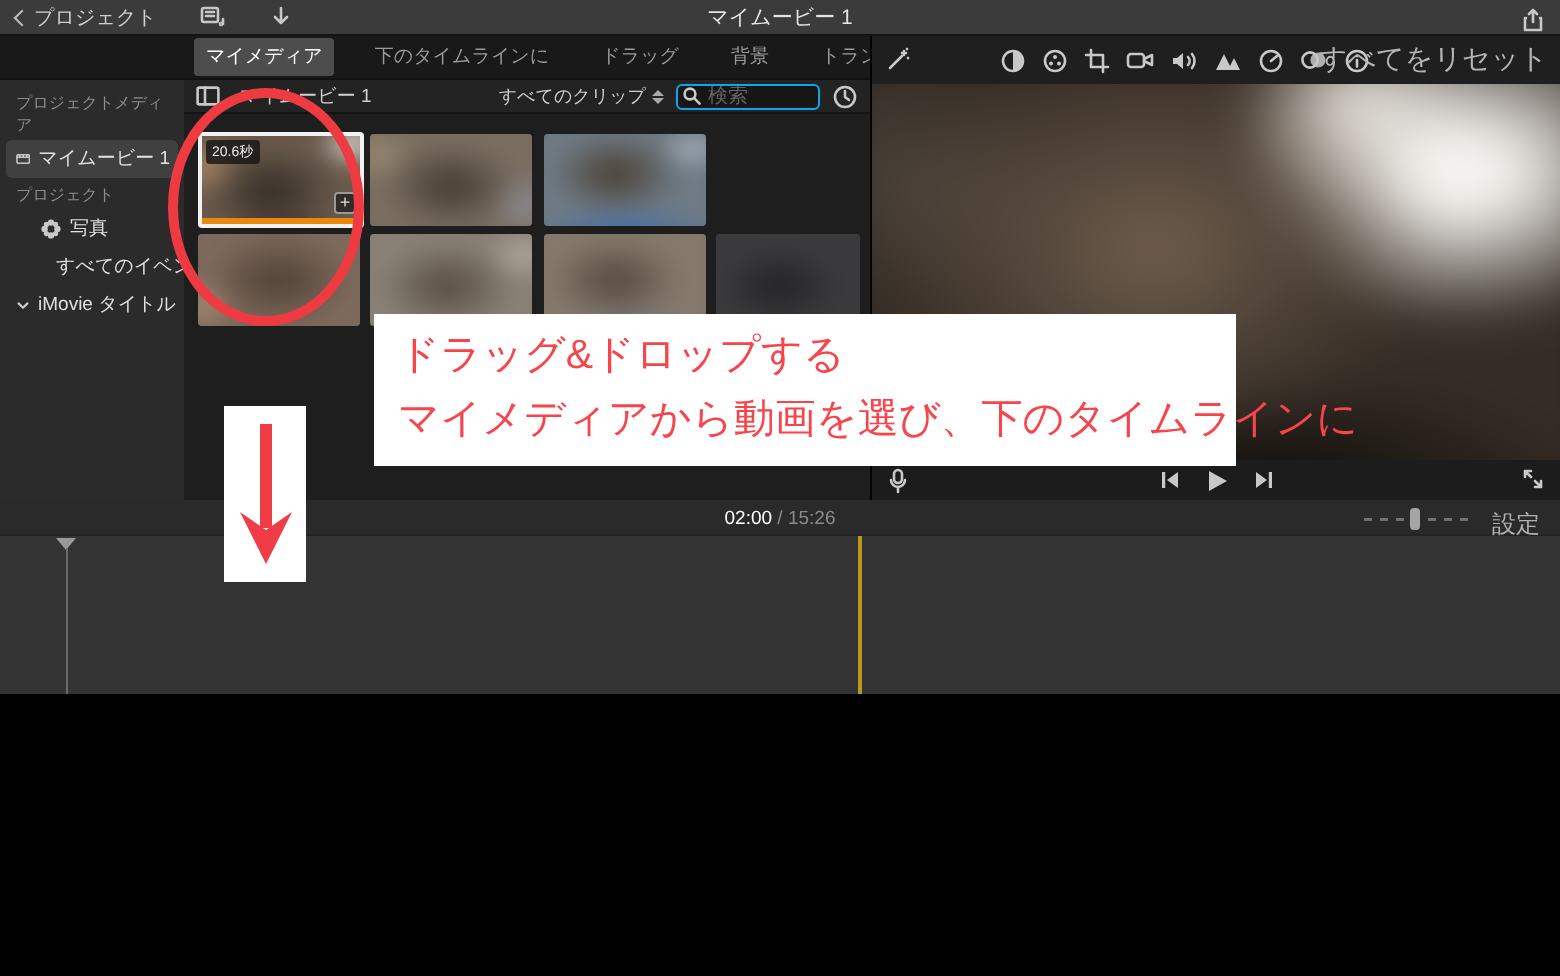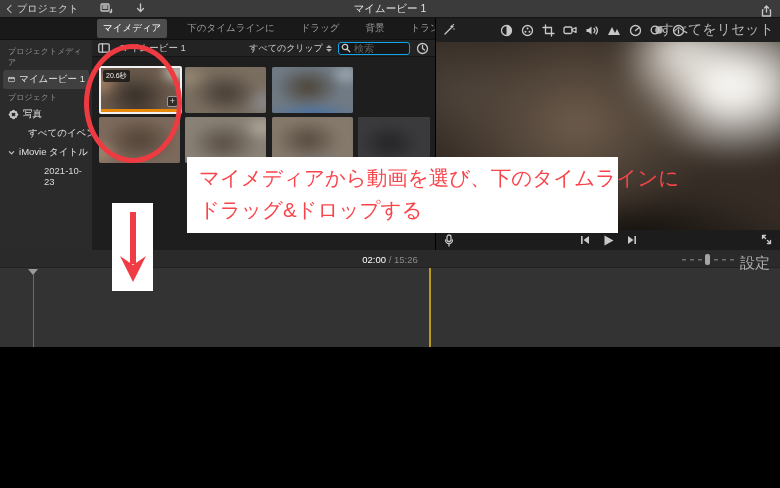--- a/index.html
+++ b/index.html
@@ -87,21 +87,21 @@
 
   
   .timeline{position:absolute;left:0;top:250px;width:780px;height:238px;background:#333;}
   .ruler{height:18px;background:#2a2a2a;border-bottom:1px solid #222;position:relative;}
   .timecode{position:absolute;left:0;right:0;top:4px;text-align:center;font-size:9.5px;color:#fff;}
   .timecode .total{color:#8a8a8a;}
   .zoomslider{position:absolute;right:46px;top:6px;width:52px;height:7px;
     background:repeating-linear-gradient(90deg,#6f6f6f 0 4px,transparent 4px 8px);
     background-position:0 3px;background-size:100% 1.5px;background-repeat:no-repeat;}
   .zoomthumb{position:absolute;left:23px;top:-2px;width:5px;height:11px;background:#a5a5a5;border-radius:2px;}
-  .tl-settings{position:absolute;right:10px;top:4px;font-size:15px;color:#b0b0b0;}
+  .tl-settings{position:absolute;right:10px;top:4px;font-size:12px;color:#b0b0b0;}
   .tl-body{position:absolute;left:0;top:18px;width:100%;height:220px;}
   .playhead-tri{position:absolute;left:28px;top:1px;width:0;height:0;
     border-left:5px solid transparent;border-right:5px solid transparent;border-top:6px solid #9a9a9a;}
   .playhead-line{position:absolute;left:32.5px;top:6px;width:1px;height:196px;background:#6a6a6a;}
   .clip{position:absolute;left:34px;top:89px;width:384px;height:56px;border:1.5px solid #d8b01c;
     border-radius:2px;overflow:hidden;background:#4a4038;}
   .clip-film{position:absolute;left:-6px;right:-6px;top:-6px;height:48px;filter:blur(4px);
     background:#5a4e42;
     background-image:
       radial-gradient(60px 40px at 5% 55%,#c08a64 10%,rgba(192,138,100,0) 70%),
@@ -184,21 +184,21 @@
           <div class="sb-header">プロジェクトメディア</div>
           <div class="sb-row sel">
             <svg class="ic" width="12" height="9" viewBox="0 0 12 9">
               <rect x="0.8" y="1" width="10.4" height="7" rx="1"></rect>
                 <path d="M0.8 3h10.4"></path>
                 <path d="M3 1v2M6 1v2M9 1v2"></path>
             </svg>
             <span>マイムービー 1</span>
           </div>
           <div class="sb-header">プロジェクト</div>
-          <div class="sb-row sb-indent" style="padding-left:8px">
+          <div class="sb-row sb-indent" style="padding-left:20px">
             <svg class="ic fill" width="11" height="11" viewBox="0 0 11 11">
               <circle cx="5.5" cy="2.3" r="1.6"></circle>
                 <circle cx="5.5" cy="8.7" r="1.6"></circle>
                 <circle cx="2.3" cy="5.5" r="1.6"></circle>
                 <circle cx="8.7" cy="5.5" r="1.6"></circle>
                 <circle cx="3.2" cy="3.2" r="1.3"></circle>
                 <circle cx="7.8" cy="3.2" r="1.3"></circle>
                 <circle cx="3.2" cy="7.8" r="1.3"></circle>
                 <circle cx="7.8" cy="7.8" r="1.3"></circle>
             </svg>
@@ -210,21 +210,20 @@
                 <path d="M5.5 3.2l0.8 1.6 1.7.2-1.3 1.2.3 1.7-1.5-.8-1.5.8.3-1.7-1.3-1.2 1.7-.2z" fill="#c8c8c8" stroke="none"></path>
             </svg>
             <span>すべてのイベント</span>
           </div>
           <div class="sb-row">
             <svg class="ic" width="8" height="8" viewBox="0 0 8 8">
               <path d="M1.5 2.5L4 5L6.5 2.5"></path>
             </svg>
             <span>iMovie タイトル</span>
           </div>
-          <div class="sb-date">2021-10-23</div>
         </aside>
 
         <section class="browser">
           <div class="br-header">
             <svg class="ic" width="12" height="10" viewBox="0 0 12 10">
               <rect x="0.8" y="0.8" width="10.4" height="8.4" rx="1"></rect>
                 <path d="M4.5 0.8v8.4"></path>
             </svg>
             <span class="br-title">マイムービー 1</span>
             <span class="br-spacer"></span>
@@ -380,22 +379,22 @@
       <div class="handle h-right"></div>
 
       <div class="clip-endline"></div>
       <div class="tl-divider"></div>
       <span class="music-note">♫</span>
     </div>
   </div>
 
   <div class="circle-anno"></div>
   <div class="note-box">
+    <div>ドラッグ&amp;ドロップする</div>
     <div>マイメディアから動画を選び、下のタイムラインに</div>
-    <div>ドラッグ&amp;ドロップする</div>
   </div>
   <div class="arrow-box">
     <svg width="34" height="78" viewBox="0 0 34 78">
       <path d="M17 4v52" stroke="#f03c44" stroke-width="6" fill="none"></path>
       <path d="M4 48l13 26 13-26-13 9z" fill="#f03c44"></path>
     </svg>
   </div>
 
 </div>
 

